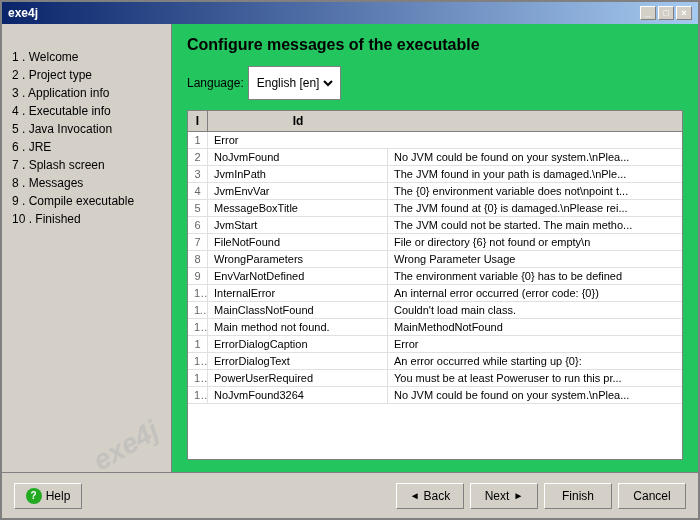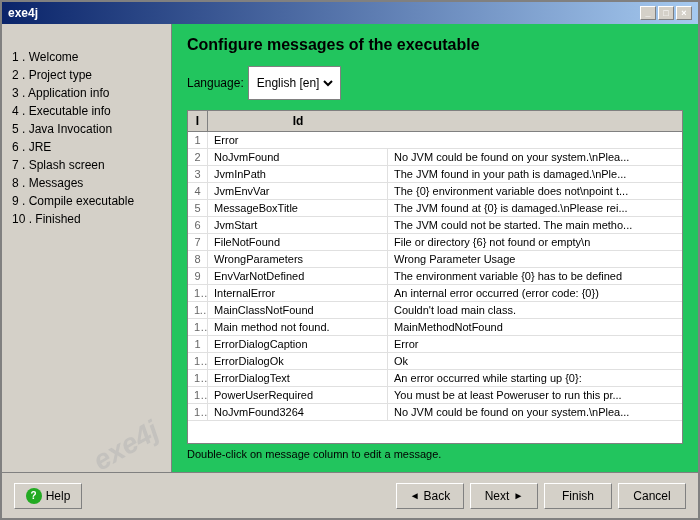--- a/index.html
+++ b/index.html
@@ -319,42 +319,36 @@
       <div class="td td-index">12</div>
       <div class="td">Main method not found.</div>
       <div class="td">MainMethodNotFound</div>
     </div>
             <div class="table-row">
       <div class="td td-index">1</div>
       <div class="td">ErrorDialogCaption</div>
       <div class="td">Error</div>
     </div>
             <div class="table-row">
-      <div class="td td-index">14</div>
-      <div class="td">ErrorDialogOk</div>
-      <div class="td">Ok</div>
-    </div>
-            <div class="table-row">
       <div class="td td-index">15</div>
       <div class="td">ErrorDialogText</div>
       <div class="td">An error occurred while starting up {0}:</div>
     </div>
             <div class="table-row">
       <div class="td td-index">16</div>
       <div class="td">PowerUserRequired</div>
       <div class="td">You must be at least Poweruser to run this pr...</div>
     </div>
             <div class="table-row">
       <div class="td td-index">17</div>
       <div class="td">NoJvmFound3264</div>
       <div class="td">No JVM could be found on your system.\nPlea...</div>
     </div>
           </div>
       </div>
-      <div class="hint-text">Double-click on message column to edit a message.</div>
     </div>
   </div>
   <div class="footer">
     <div class="footer-left">
       <button class="btn btn-help">
         <span class="help-icon">?</span>
         <span>Help</span>
       </button>
     </div>
     <div class="footer-right">

